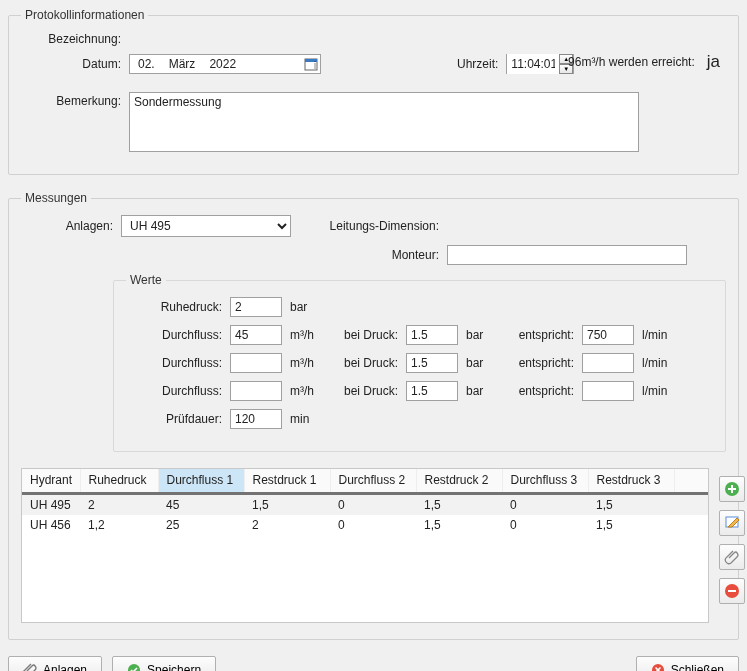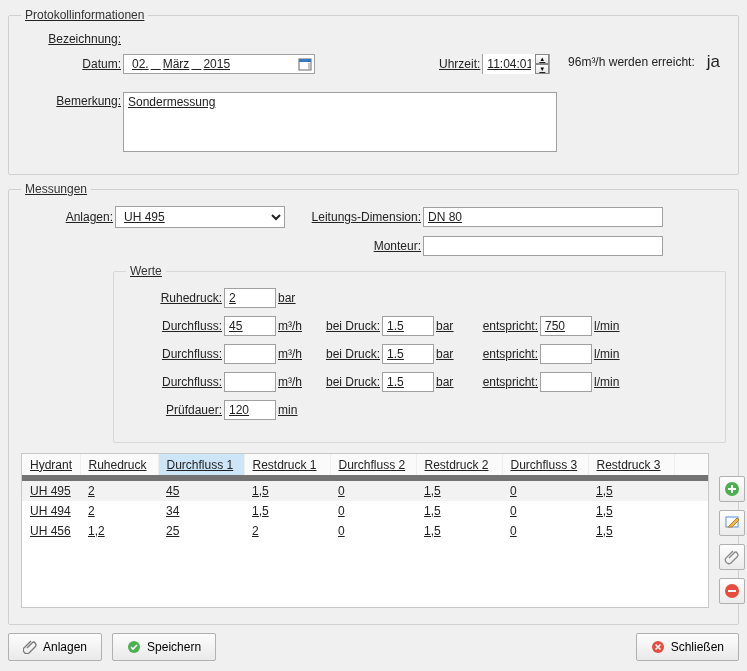--- a/index.html
+++ b/index.html
@@ -1,40 +1,40 @@
 <!DOCTYPE html>
 <html><head>
 <meta charset="utf-8">
 <style>
   * { box-sizing: border-box; font-family: "Segoe UI", Tahoma, Arial, sans-serif; font-size: 12px; }
   body { margin: 0; padding: 8px; background: #f0f0f0; color: #222; width: 747px; height: 671px; }
-  fieldset { border: 1px solid #d0d0d0; border-radius: 2px; margin: 0 0 7px 0; padding: 10px 12px 14px 12px; position: relative; text-decoration: underline; }
+  fieldset { border: 1px solid #d0d0d0; border-radius: 2px; margin: 0 0 16px 0; padding: 10px 12px 14px 12px; position: relative; }
   legend { padding: 0 4px; color: #333; font-size: 12px; }
-  .row { display: flex; align-items: center; margin-bottom: 8px; gap: 2px; }
+  .row { display: flex; align-items: center; margin-bottom: 8px; gap: 8px; }
   .lbl { text-align: right; color: #222; }
   input[type=text], textarea, select {
     border: 1px solid #a0a0a0; background: #fff; padding: 2px 4px; font-size: 12px; color: #222;
   }
   textarea { resize: none; }
   select { height: 22px; }
   input[type=text] { height: 20px; }
   .status { position: absolute; right: 18px; top: 30px; display:flex; align-items:center; gap:12px; }
   .status .big { font-size: 17px; font-weight: 400; }
   .date-wrap { display:flex; align-items:center; border:1px solid #a0a0a0; background:#fff; height:20px; padding:0 4px; width:192px; justify-content:space-between;}
   .date-wrap span { padding:0 2px; }
   .cal-icon { width:14px; height:14px; display:inline-block; }
   .time-wrap { display:flex; align-items:center; border:1px solid #a0a0a0; background:#fff; height:20px; }
   .time-wrap input { border:none; width:52px; text-align:left; }
   .spinner { display:flex; flex-direction:column; }
   .spinner button { width:14px; height:10px; border:1px solid #888; background:linear-gradient(#fdfdfd,#e6e6e6); font-size:6px; line-height:6px; padding:0; cursor:pointer;}
   .werte-fs { border:1px solid #d8d8d8; margin-top:6px; }
   .grid { border:1px solid #c8c8c8; background:#fff; margin-top:10px; height:155px; overflow:auto; }
   table { border-collapse: collapse; width:100%; table-layout: fixed; }
   th, td { text-align:left; padding:3px 8px; font-size:12px; white-space:nowrap; overflow:hidden; }
-  thead th { background:#fafafa; border-bottom:6px solid #737373; border-right:1px solid #eee; font-weight:400; height:24px;}
+  thead th { background:#fafafa; border-bottom:3px solid #737373; border-right:1px solid #eee; font-weight:400; height:24px;}
   th.sorted { background:#cde6f7; }
   tbody tr:first-child { background:#f2f2f2; }
   .side-buttons { position:absolute; right:2px; top:476px; display:flex; flex-direction:column; gap:8px; }
   .icon-btn { width:26px; height:26px; border:1px solid #b0b0b0; background:linear-gradient(#fdfdfd,#ebebeb); border-radius:2px; display:flex; align-items:center; justify-content:center; cursor:pointer;}
   .footer { display:flex; gap:10px; margin-top:8px; }
   .btn { height:28px; border:1px solid #b0b0b0; background:linear-gradient(#fdfdfd,#e9e9e9); border-radius:2px; padding:0 14px; display:inline-flex; align-items:center; gap:6px; cursor:pointer; }
   .spacer { flex:1; }
   svg { display:block; }
   .c1{width:58px}.c2{width:78px}.c3{width:86px}.c4{width:86px}.c5{width:86px}.c6{width:86px}.c7{width:86px}.c8{width:86px}.c9{width:52px}
   .messungen-body{ position:relative; }
@@ -50,21 +50,21 @@
     <span class="big">ja</span>
   </div>
 
   <div class="row">
     <span class="lbl" style="width:100px">Bezeichnung:</span>
   </div>
 
   <div class="row">
     <span class="lbl" style="width:100px">Datum:</span>
     <div class="date-wrap">
-      <span><span>02.</span>&nbsp;&nbsp;&nbsp;<span>März</span>&nbsp;&nbsp;&nbsp;<span>2015</span></span>
+      <span><span>02.</span>&nbsp;&nbsp;&nbsp;<span>März</span>&nbsp;&nbsp;&nbsp;<span>2022</span></span>
       <span class="cal-icon">
         <svg width="14" height="14" viewBox="0 0 14 14">
             <rect x="1" y="2" width="12" height="11" fill="#fff" stroke="#666"></rect>
             <rect x="1" y="2" width="12" height="3" fill="#3a79c4"></rect>
             <line x1="11" y1="6" x2="11" y2="12" stroke="#888"></line>
             <path d="M10 4 L12 4 L11 5 Z" fill="#333"></path>
           </svg>
       </span>
     </div>
     <span style="width:120px"></span>
@@ -73,36 +73,35 @@
       <input type="text" value="11:04:01" style="">
       <div class="spinner">
         <button>▲</button>
         <button>▼</button>
       </div>
     </div>
   </div>
 
   <div class="row" style="align-items:flex-start; margin-top:18px;">
     <span class="lbl" style="width:100px; padding-top:2px">Bemerkung:</span>
-    <textarea style="width: 434px; height: 60px;">Sondermessung</textarea>
+    <textarea style="width: 510px; height: 60px;">Sondermessung</textarea>
   </div>
 </fieldset>
 
 <fieldset style="padding-bottom:16px; position:relative;">
   <legend>Messungen</legend>
   <div class="messungen-body">
 
     <div class="row">
       <span class="lbl" style="width:92px">Anlagen:</span>
       <select style="width:170px">
         <option>UH 495</option>
       </select>
       <span style="width:20px"></span>
       <span class="lbl" style="width:112px">Leitungs-Dimension:</span>
-      <input type="text" style="width: 240px;" value="DN 80">
     </div>
 
     <div class="row">
       <span style="width:92px"></span>
         <span style="width:170px"></span>
         <span style="width:20px"></span>
       <span class="lbl" style="width:112px">Monteur:</span>
       <input type="text" style="width: 240px;" value="">
     </div>
 
@@ -190,31 +189,20 @@
               <td>2</td>
               <td>45</td>
               <td>1,5</td>
               <td>0</td>
               <td>1,5</td>
               <td>0</td>
               <td>1,5</td>
               <td></td>
             </tr>
             <tr>
-              <td>UH 494</td>
-              <td>2</td>
-              <td>34</td>
-              <td>1,5</td>
-              <td>0</td>
-              <td>1,5</td>
-              <td>0</td>
-              <td>1,5</td>
-              <td></td>
-            </tr>
-            <tr>
               <td>UH 456</td>
               <td>1,2</td>
               <td>25</td>
               <td>2</td>
               <td>0</td>
               <td>1,5</td>
               <td>0</td>
               <td>1,5</td>
               <td></td>
             </tr>

